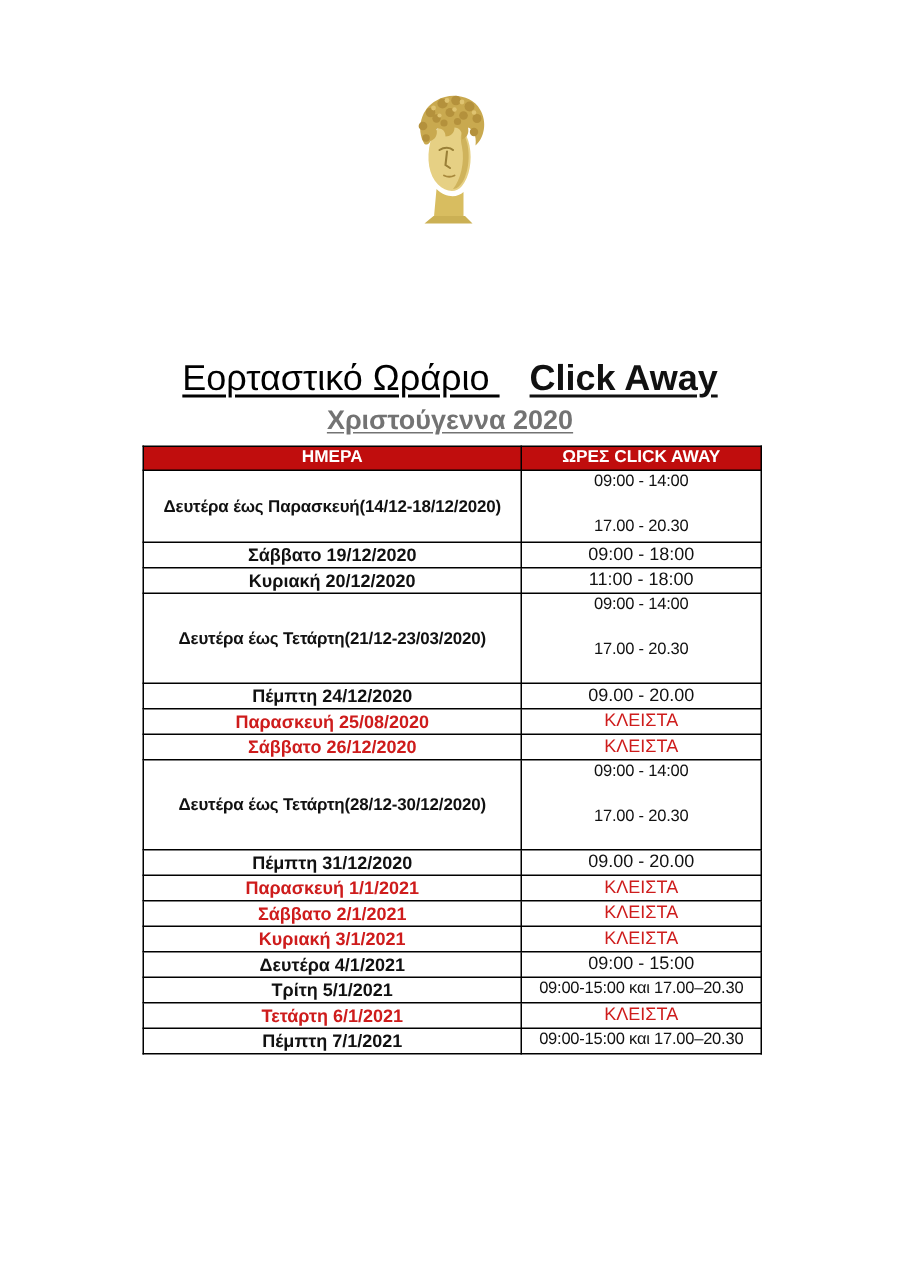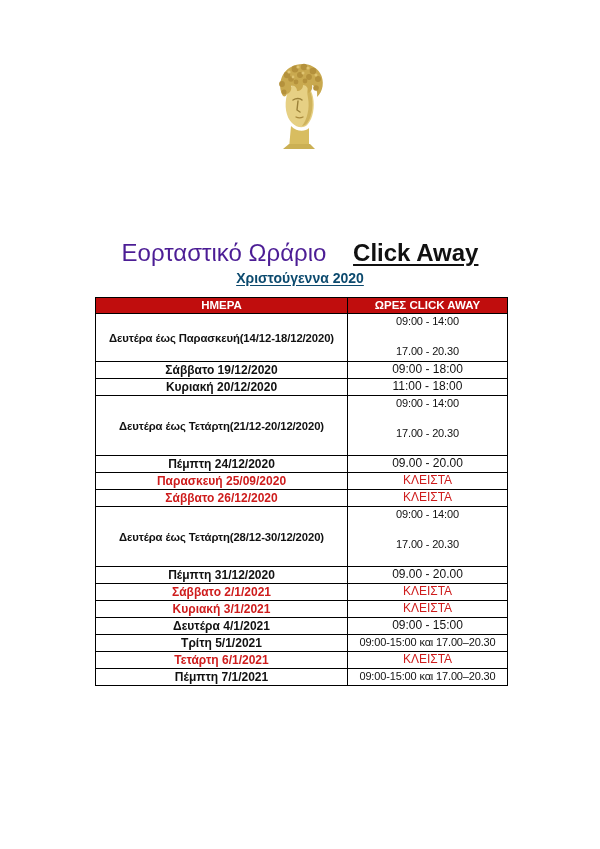--- a/index.html
+++ b/index.html
@@ -29,38 +29,39 @@
   }
 
   .title-line {
     position: absolute; top: 240px; left: 0; width: 100%;
     text-align: center;
     font-size: 24px;
     line-height: 26px;
     white-space: nowrap;
   }
   .title-red {
-    color: #4c1d95;
+    color: #000000;
+    text-decoration: underline;
     text-decoration-thickness: 2px;
     text-underline-offset: 3px;
   }
   .title-black {
     color: #111111;
     font-weight: bold;
     text-decoration: underline;
     text-decoration-thickness: 2px;
     text-underline-offset: 3px;
     margin-left: 20px;
   }
   .subtitle {
     position: absolute; top: 270px; left: 0; width: 100%;
     text-align: center;
-    font-size: 14px;
-    font-weight: bold;
-    color: #0c4a6e;
+    font-size: 18px;
+    font-weight: bold;
+    color: #737373;
     text-decoration: underline;
     text-underline-offset: 2px;
   }
 
   table.schedule {
     position: absolute; top: 297px; left: 95px;
     width: 412px;
     border-collapse: collapse;
     table-layout: fixed;
   }
@@ -181,48 +182,52 @@
     </tr>
         <tr class="normal">
       <td class="day-cell">Σάββατο 19/12/2020</td>
       <td class="hours-cell">09:00 - 18:00</td>
     </tr>
         <tr class="normal">
       <td class="day-cell">Κυριακή  20/12/2020</td>
       <td class="hours-cell">11:00 - 18:00</td>
     </tr>
         <tr class="tall4">
-      <td class="day-cell compact-day">Δευτέρα έως Τετάρτη(21/12-20/12/2020)</td>
+      <td class="day-cell compact-day">Δευτέρα έως Τετάρτη(21/12-23/03/2020)</td>
       <td class="hours-cell compact-hours">09:00 - 14:00
 
 17.00 - 20.30</td>
     </tr>
         <tr class="normal">
       <td class="day-cell">Πέμπτη 24/12/2020</td>
       <td class="hours-cell">09.00 - 20.00</td>
     </tr>
         <tr class="normal red-row">
-      <td class="day-cell">Παρασκευή 25/09/2020</td>
+      <td class="day-cell">Παρασκευή 25/08/2020</td>
       <td class="hours-cell">ΚΛΕΙΣΤΑ</td>
     </tr>
         <tr class="normal red-row">
       <td class="day-cell">Σάββατο 26/12/2020</td>
       <td class="hours-cell">ΚΛΕΙΣΤΑ</td>
     </tr>
         <tr class="tall4">
       <td class="day-cell compact-day">Δευτέρα έως Τετάρτη(28/12-30/12/2020)</td>
       <td class="hours-cell compact-hours">09:00 - 14:00
 
 17.00 - 20.30</td>
     </tr>
         <tr class="normal">
       <td class="day-cell">Πέμπτη 31/12/2020</td>
       <td class="hours-cell">09.00 - 20.00</td>
     </tr>
         <tr class="normal red-row">
+      <td class="day-cell">Παρασκευή 1/1/2021</td>
+      <td class="hours-cell">ΚΛΕΙΣΤΑ</td>
+    </tr>
+        <tr class="normal red-row">
       <td class="day-cell">Σάββατο 2/1/2021</td>
       <td class="hours-cell">ΚΛΕΙΣΤΑ</td>
     </tr>
         <tr class="normal red-row">
       <td class="day-cell">Κυριακή 3/1/2021</td>
       <td class="hours-cell">ΚΛΕΙΣΤΑ</td>
     </tr>
         <tr class="normal">
       <td class="day-cell">Δευτέρα 4/1/2021</td>
       <td class="hours-cell">09:00 - 15:00</td>

